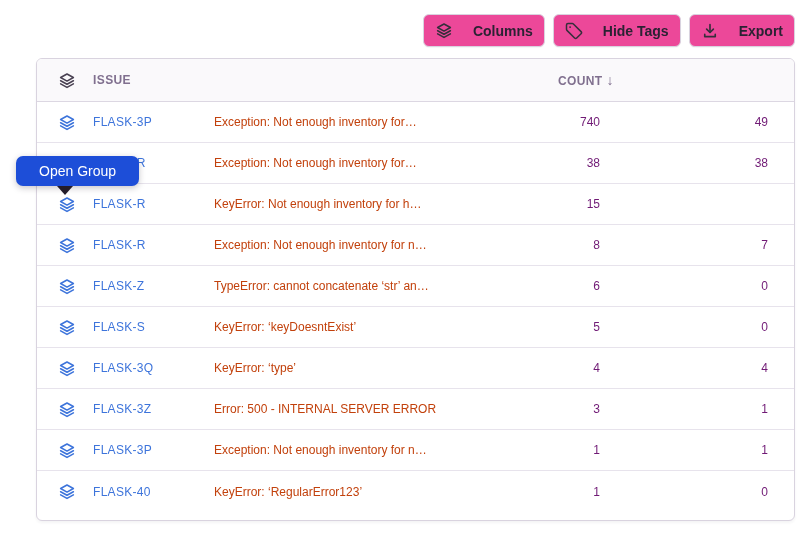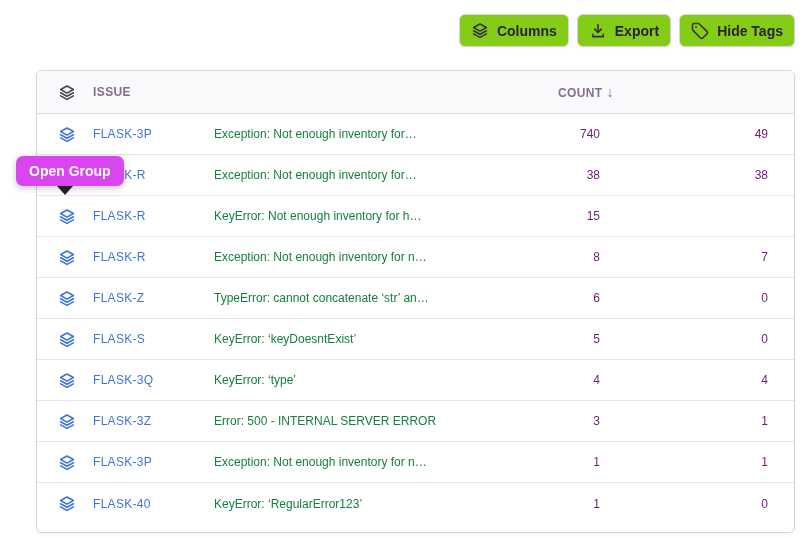--- a/index.html
+++ b/index.html
@@ -15,39 +15,39 @@
   
   .toolbar {
     position: absolute;
     top: 14px; right: 12px;
     display: flex;
     gap: 8px;
   }
   .btn {
     display: inline-flex;
     align-items: center;
-    gap: 8px;
+    gap: 20px;
     height: 33px;
     padding: 0 11px;
-    background: #84cc16;
+    background: #ec4899;
     border: 1px solid #d9d3df;
     border-radius: 6px;
     font-size: 14px;
     font-weight: 700;
     color: #2b2233;
     box-shadow: 0 1px 1px rgba(43,34,51,0.04);
     cursor: pointer;
     font-family: inherit;
   }
   .btn .icon { display: inline-flex; color: #352f3b; }
 
   
   .table {
     position: absolute;
-    left: 36px; top: 70px;
+    left: 36px; top: 58px;
     width: 759px; height: 463px;
     border: 1px solid #d9d3df;
     border-radius: 6px;
     background: #ffffff;
     box-shadow: 0 2px 3px rgba(43,34,51,0.05);
     overflow: hidden;
   }
   .grid-row {
     display: grid;
     grid-template-columns: 56px 121px 1fr 88px 168px;
@@ -82,38 +82,38 @@
   .tbody .row:last-child { border-bottom: none; }
 
   .issue-link {
     color: #3d74db;
     text-decoration: none;
     letter-spacing: 0.3px;
     cursor: pointer;
     white-space: nowrap;
   }
   .cell-desc {
-    color: #15803d;
+    color: #c2410c;
     white-space: nowrap;
     overflow: hidden;
   }
   .cell-num { text-align: right; color: #701a75; }
 
   .stack-icon { display: inline-flex; color: #3d74db; cursor: pointer; }
   .thead .stack-icon { color: #4a4253; cursor: default; }
 
   
   .tooltip {
     position: absolute;
     left: 16px; top: 156px;
-    background: #d946ef;
+    background: #1d4ed8;
     color: #ffffff;
     font-size: 14px;
-    font-weight: 700;
-    padding: 7px 13px;
+    font-weight: 400;
+    padding: 7px 23px;
     border-radius: 7px;
     white-space: nowrap;
     z-index: 10;
     box-shadow: 0 2px 6px rgba(36,29,43,0.25);
   }
   .tooltip::after {
     content: "";
     position: absolute;
     top: 100%; left: 41px;
     border-left: 8px solid transparent;
@@ -130,37 +130,37 @@
       <svg width="18" height="17" viewBox="0 0 24 24" fill="none" stroke="currentColor" stroke-width="2.2" stroke-linejoin="round" stroke-linecap="round">
         <path d="M12 2.8 L21 7.8 12 12.8 3 7.8 Z"></path>
           <path d="M3 12.3 L12 17.3 21 12.3"></path>
           <path d="M3 16.8 L12 21.8 21 16.8"></path>
       </svg>
     </span>
     <span>Columns</span>
   </button>
   <button class="btn">
     <span class="icon">
+      <svg width="18" height="18" viewBox="0 0 24 24" fill="none" stroke="currentColor" stroke-width="2" stroke-linejoin="round">
+        <path d="M11.2 2.6 C10.8 2.2 10.4 2 9.8 2 H4 C2.9 2 2 2.9 2 4 v5.8 c0 .6 .2 1 .6 1.4 l10.2 10.2 c.8 .8 2 .8 2.8 0 l5.8 -5.8 c.8 -.8 .8 -2 0 -2.8 Z"></path>
+        <circle cx="6.8" cy="6.8" r="1.3" fill="currentColor" stroke="none"></circle>
+      </svg>
+    </span>
+    <span>Hide Tags</span>
+  </button>
+  <button class="btn">
+    <span class="icon">
       <svg width="18" height="18" viewBox="0 0 24 24" fill="none" stroke="currentColor" stroke-width="2.2" stroke-linecap="round" stroke-linejoin="round">
         <path d="M12 3.5 V13.5"></path>
           <path d="M7.5 9.5 L12 14 16.5 9.5"></path>
           <path d="M5 16.5 V19.5 H19 V16.5"></path>
       </svg>
     </span>
     <span>Export</span>
   </button>
-  <button class="btn">
-    <span class="icon">
-      <svg width="18" height="18" viewBox="0 0 24 24" fill="none" stroke="currentColor" stroke-width="2" stroke-linejoin="round">
-        <path d="M11.2 2.6 C10.8 2.2 10.4 2 9.8 2 H4 C2.9 2 2 2.9 2 4 v5.8 c0 .6 .2 1 .6 1.4 l10.2 10.2 c.8 .8 2 .8 2.8 0 l5.8 -5.8 c.8 -.8 .8 -2 0 -2.8 Z"></path>
-        <circle cx="6.8" cy="6.8" r="1.3" fill="currentColor" stroke="none"></circle>
-      </svg>
-    </span>
-    <span>Hide Tags</span>
-  </button>
 </div>
 
 <div class="table">
   <div class="grid-row thead">
     <div class="cell-icon">
       <span class="stack-icon">
         <svg width="18" height="17" viewBox="0 0 24 24" fill="none" stroke="currentColor" stroke-width="2.2" stroke-linejoin="round" stroke-linecap="round">
           <path d="M12 2.8 L21 7.8 12 12.8 3 7.8 Z"></path>
             <path d="M3 12.3 L12 17.3 21 12.3"></path>
             <path d="M3 16.8 L12 21.8 21 16.8"></path>

